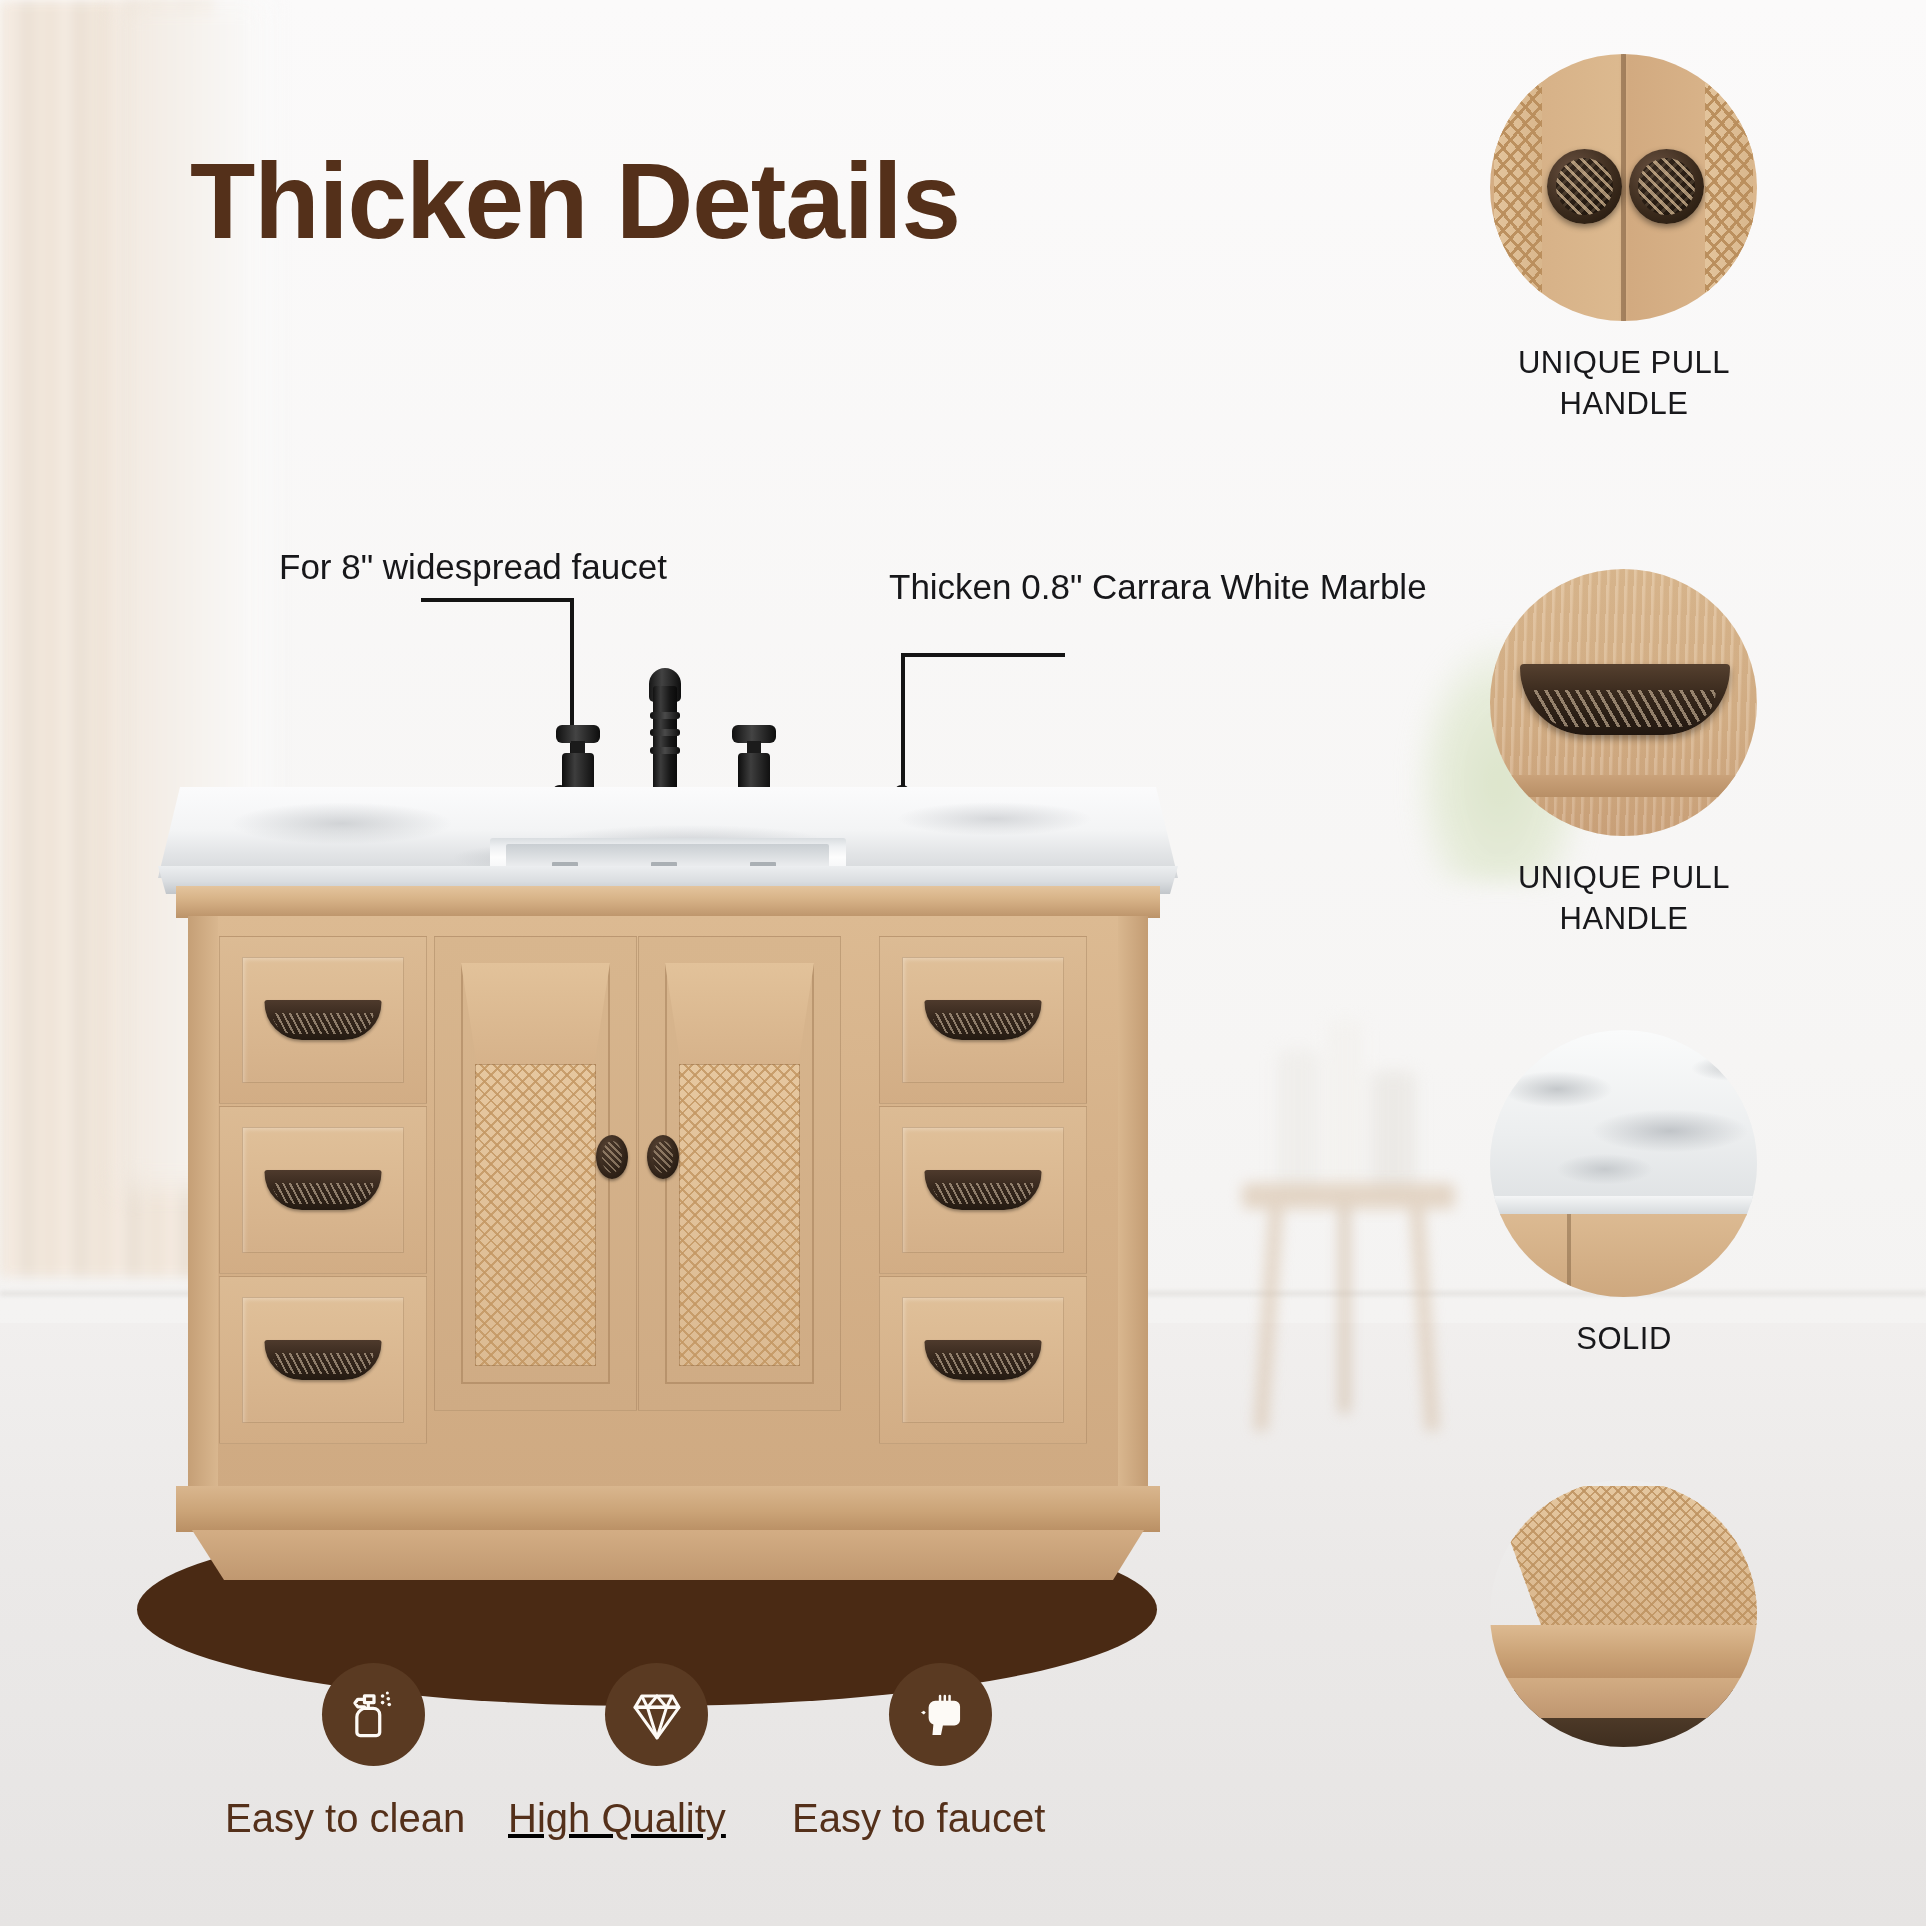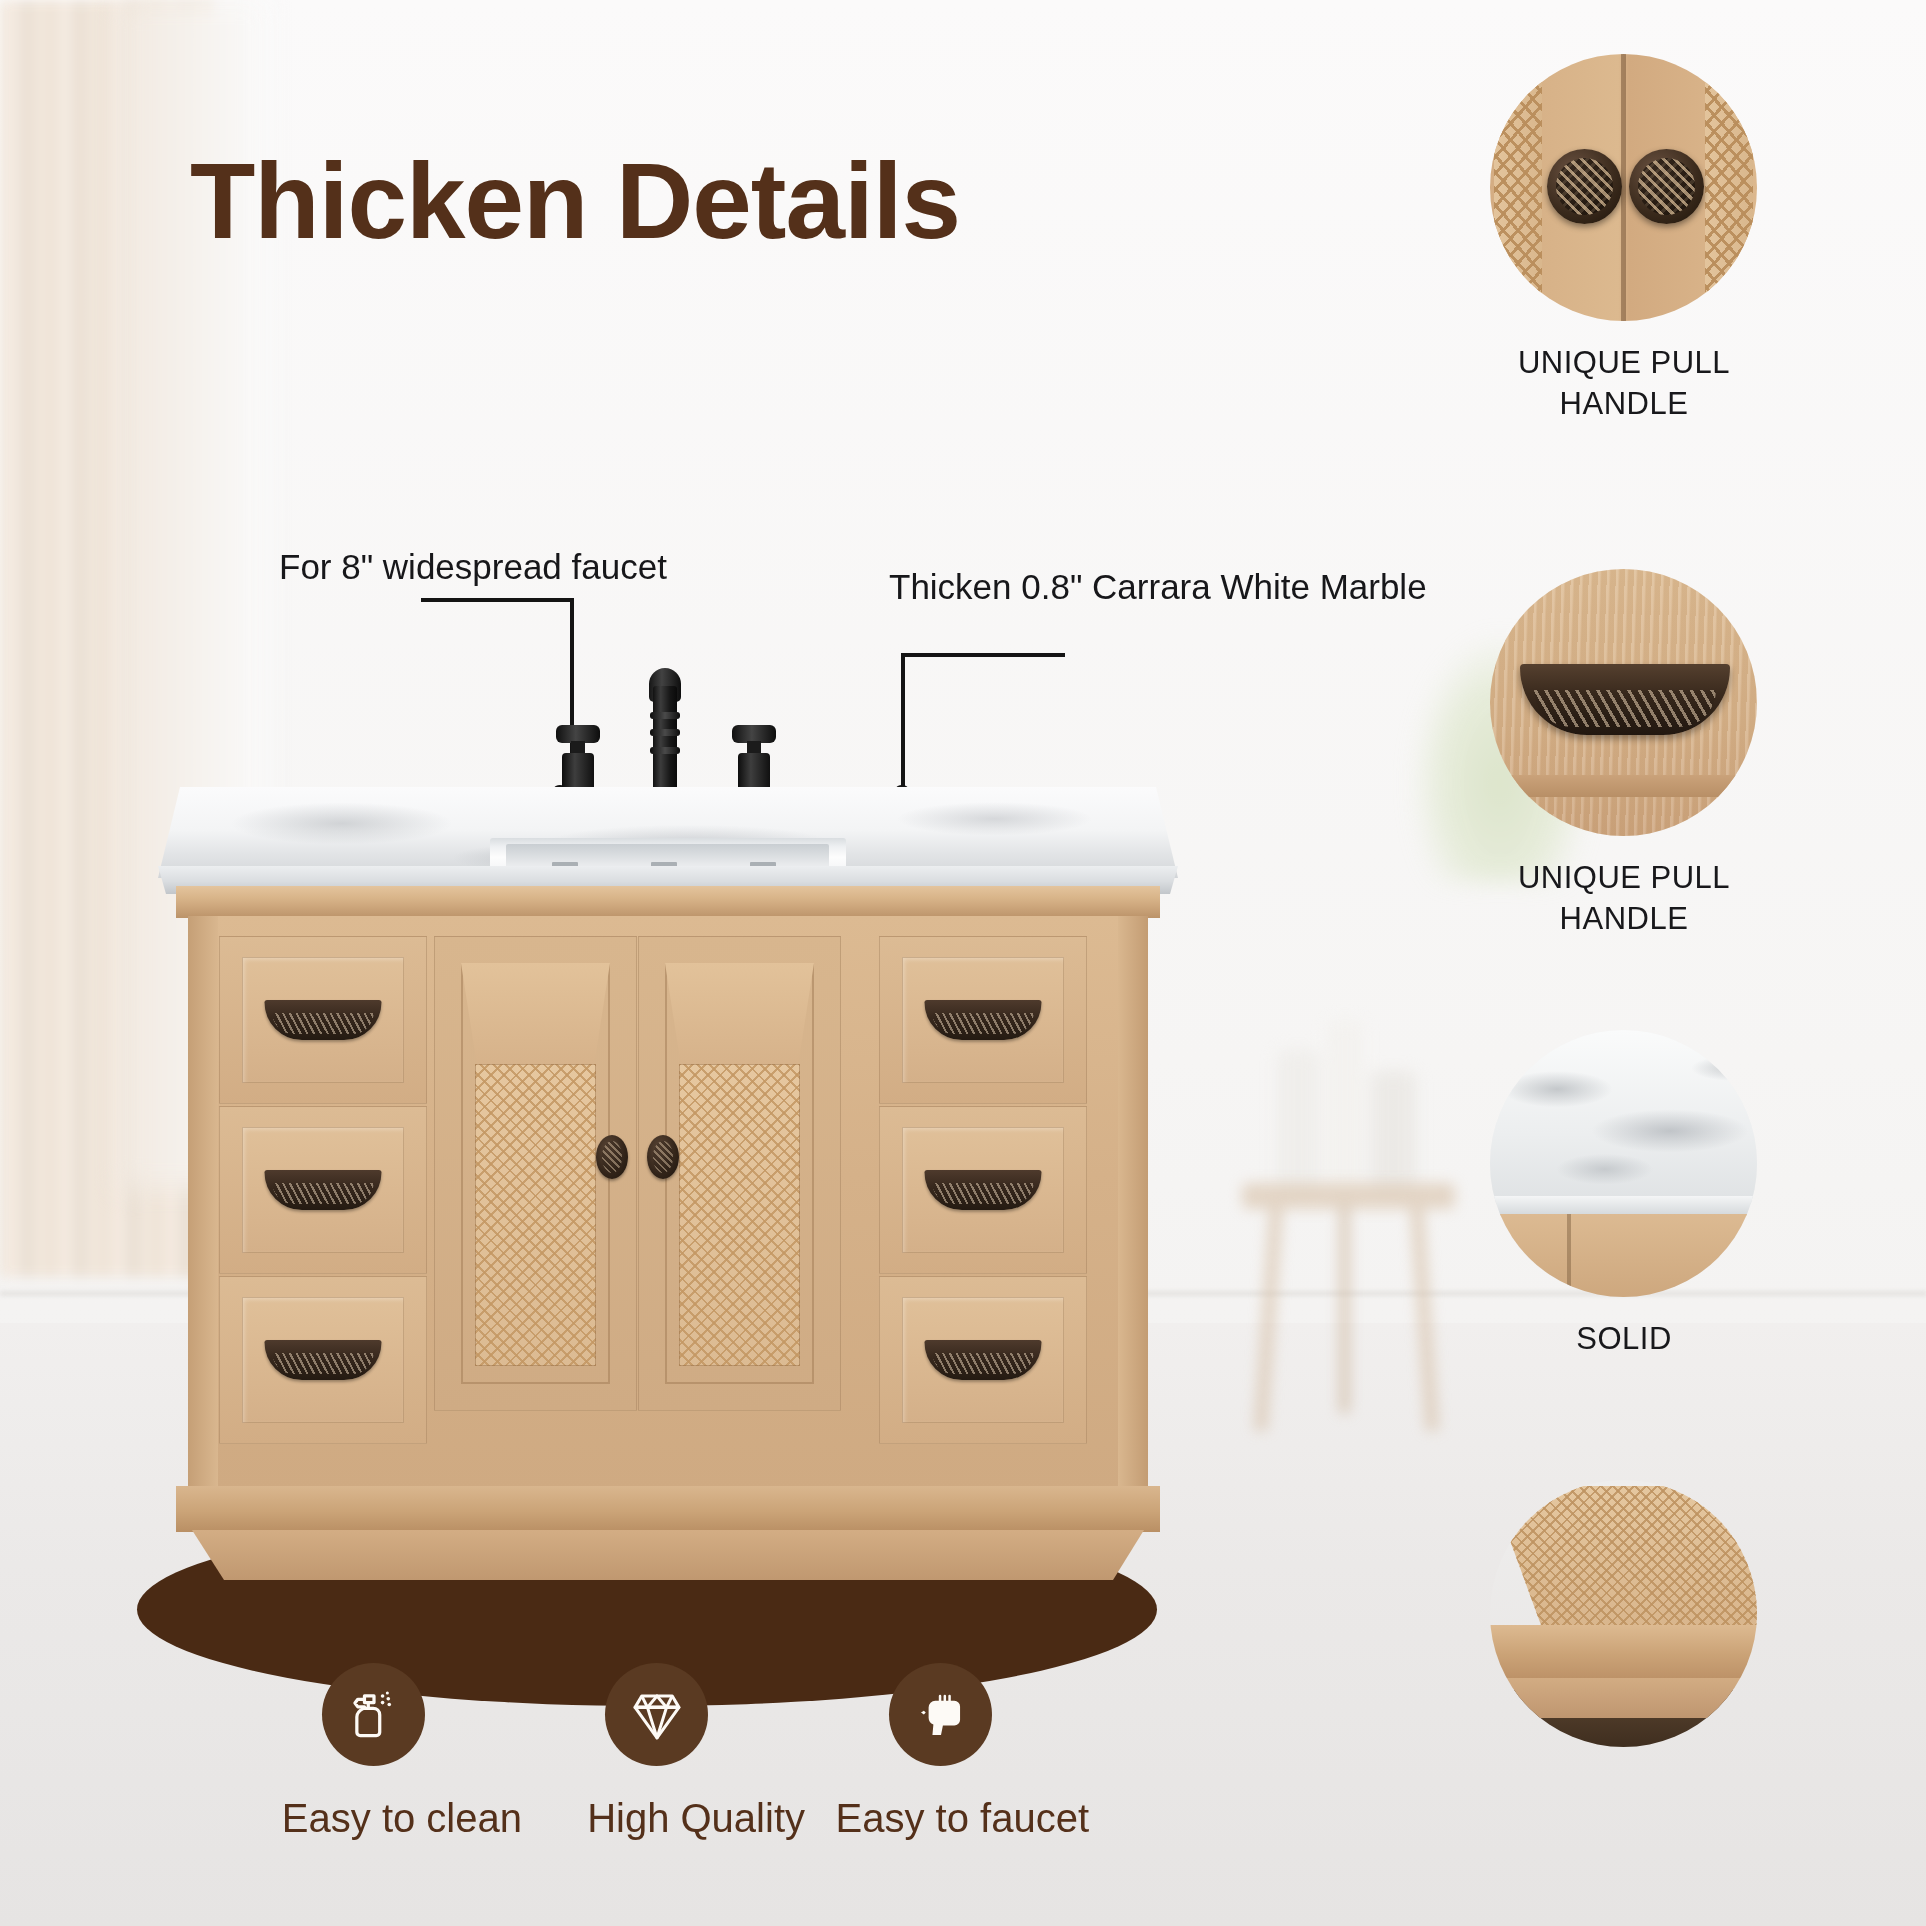--- a/index.html
+++ b/index.html
@@ -238,21 +238,21 @@
      clip-path:polygon(0 0,267px 0,267px 139px,51px 139px);}
   #c4-moul{position:absolute;left:0;top:145px;width:267px;height:53px;
      background:linear-gradient(180deg,#ddba91 0%,#cba377 55%,#bd9268 100%);}
   #c4-plinth{position:absolute;left:0;top:198px;width:267px;height:40px;
      background:linear-gradient(180deg,#d2ac83,#bf9670);
      clip-path:polygon(0 0,267px 0,267px 40px,48px 40px);}
   #c4-dark{position:absolute;left:0;top:210px;width:267px;height:57px;
      background:linear-gradient(180deg,#5a4430,#3f2e1f);}
 
   
-  .feature{position:absolute;width:297px;text-align:right;}
+  .feature{position:absolute;width:297px;text-align:left;}
   .feature .badge{width:103px;height:103px;border-radius:50%;background:#5a3a22;
      margin:0 auto;position:relative;}
   .feature .flabel{margin-top:30px;font-size:40px;color:#54301a;
      font-family:"Liberation Sans",sans-serif;}
   .feature svg{position:absolute;left:50%;top:50%;transform:translate(-50%,-50%);}
 </style>
 </head>
 <body>
 
 <div id="bg-base"></div>
@@ -439,21 +439,21 @@
           <circle cx="47" cy="15" r="1.9"></circle>
         <circle cx="41" cy="19" r="1.9"></circle>
           <circle cx="48" cy="21" r="1.9"></circle>
         <circle cx="46" cy="9" r="1.6"></circle>
       </g>
     </svg>
   </div>
   <div class="flabel">Easy to clean</div>
 </div>
 
-<div class="feature" style="left:508px;top:1663px;">
+<div class="feature" style="left:508px;top:1663px;text-decoration:underline;">
   <div class="badge">
     <svg width="61" height="61" viewBox="0 0 64 64">
       <g fill="none" stroke="#fdfaf6" stroke-width="3.2" stroke-linejoin="round">
         <path d="M9 24 L32 56 L55 24 Z"></path>
         <path d="M9 24 L16 12 L48 12 L55 24 Z"></path>
         <path d="M16 12 L22 24 L32 12 L42 24 L48 12"></path>
         <path d="M9 24 L55 24"></path>
         <path d="M22 24 L32 56 L42 24"></path>
       </g>
     </svg>

